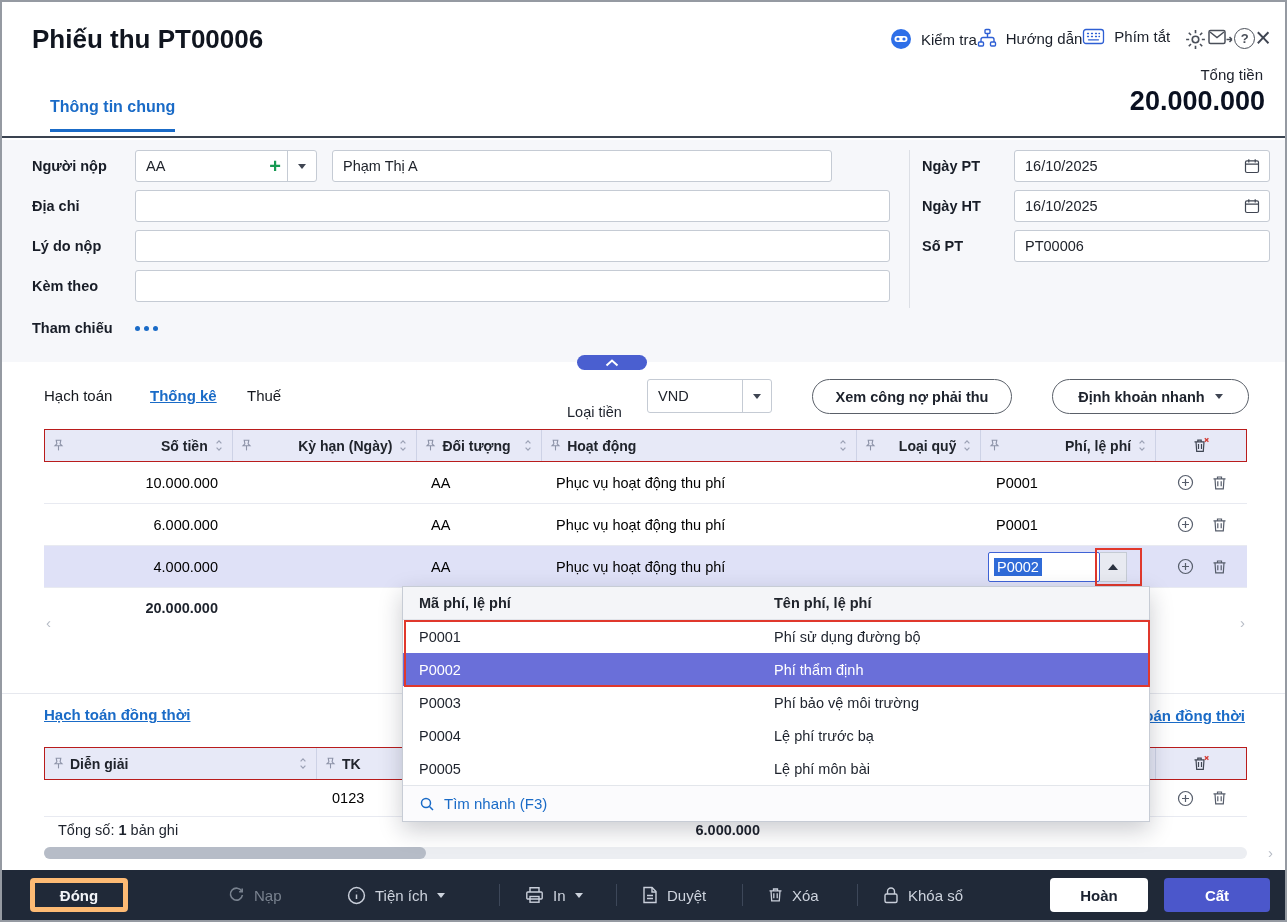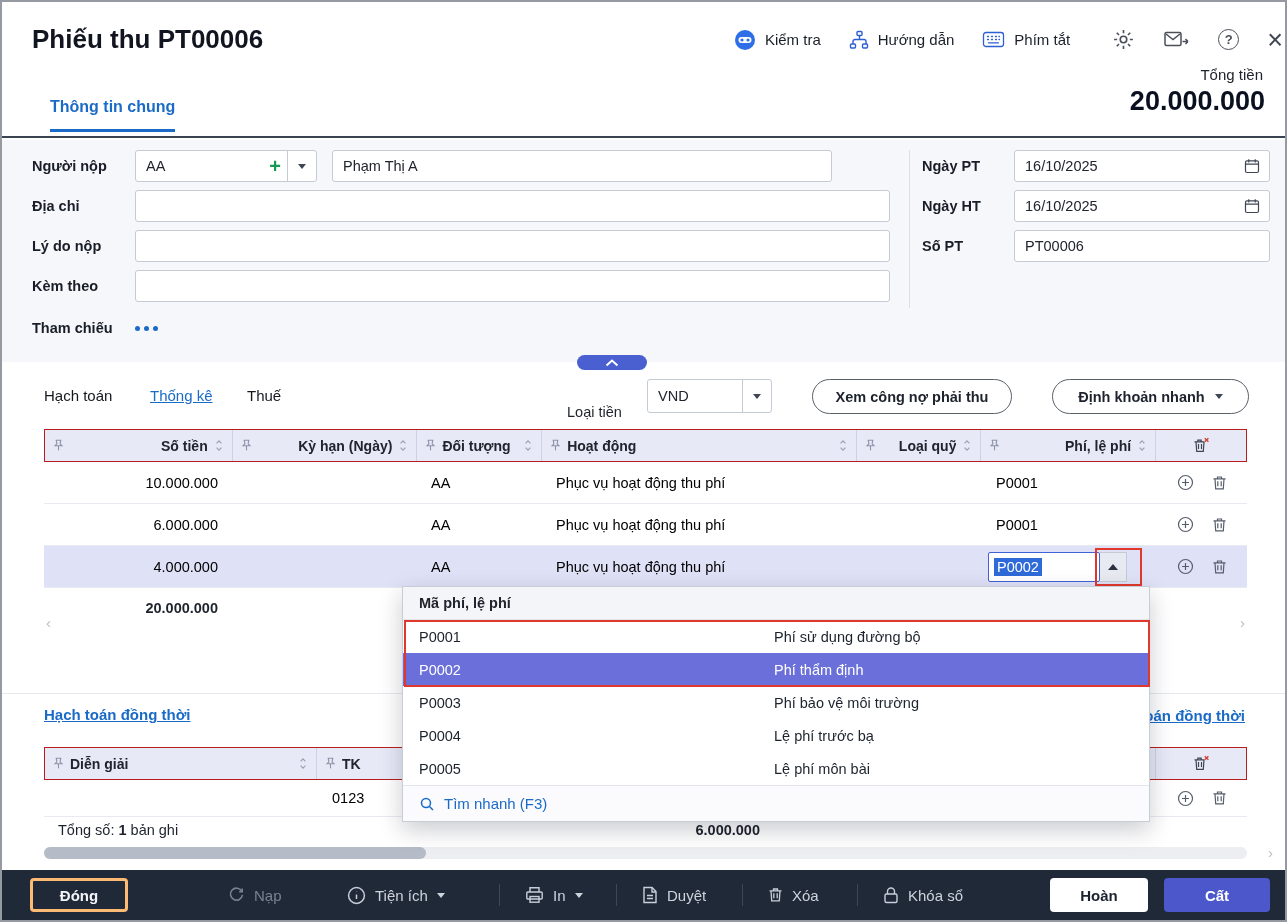--- a/index.html
+++ b/index.html
@@ -5,21 +5,21 @@
   *{box-sizing:border-box;margin:0;padding:0}
   html,body{background:#d9dbdf}
   body{font-family:"Liberation Sans","DejaVu Sans",sans-serif;}
   .win{position:relative;width:1287px;height:922px;background:#fff;border:2px solid #959aa2;overflow:hidden;color:#1d222c;font-size:14.5px}
   .abs{position:absolute}
   .nowrap{white-space:nowrap}
 
   
   .tophdr{position:absolute;left:0;right:0;top:0;height:136px;background:#fff;border-bottom:2px solid #3a4350}
   .title{position:absolute;left:30px;top:22px;font-size:26px;font-weight:700;color:#10151f}
-  .feat-row{position:absolute;right:2px;top:26px;display:flex;align-items:center;gap:28px}
+  .feat-row{position:absolute;right:14px;top:26px;display:flex;align-items:flex-start;}
   .feat{display:flex;align-items:center;gap:9px;font-size:15px;color:#1a1f29;cursor:pointer}
   .hicon{display:inline-flex;align-items:center;justify-content:center;cursor:pointer}
   .help-c{width:21px;height:21px;border:1.8px solid #4a4f59;border-radius:50%;display:flex;align-items:center;justify-content:center;font-size:13px;font-weight:700;color:#4a4f59}
   .close-x{font-size:27px;color:#3f4552;line-height:20px}
   .tot-lab{position:absolute;right:22px;top:64px;font-size:15px;color:#20242e}
   .tot-val{position:absolute;right:20px;top:84px;font-size:27px;font-weight:700;color:#0a1020}
   .main-tab{position:absolute;left:48px;top:96px;font-size:16px;font-weight:700;color:#1a6bc7;padding-bottom:13px;border-bottom:3px solid #1a6bc7}
 
   
   .formsec{position:absolute;left:0;right:0;top:138px;height:222px;background:#f6f7fa}
@@ -32,21 +32,21 @@
   .seg{width:29px;align-self:stretch;display:flex;align-items:center;justify-content:center;border-left:1px solid #c5cbd4;cursor:pointer}
   .caret{width:0;height:0;border-left:4.5px solid transparent;border-right:4.5px solid transparent;border-top:5.5px solid #3f4552}
   .caret-up{width:0;height:0;border-left:5px solid transparent;border-right:5px solid transparent;border-bottom:6px solid #2b3240}
   .dots{display:flex;gap:4px;align-items:center;height:32px;cursor:pointer}
   .dots i{width:5px;height:5px;border-radius:50%;background:#1a6bc7}
 
   .pill{position:absolute;left:575px;top:353px;width:70px;height:15px;background:#4a5fd0;border-radius:8px;display:flex;align-items:center;justify-content:center;cursor:pointer}
 
   
   .dtab{position:absolute;top:385px;font-size:15px;color:#15181e;cursor:pointer}
-  .dtab.active{color:#1a6bc7;font-weight:400;text-decoration:underline}
+  .dtab.active{color:#1a6bc7;font-weight:700;text-decoration:underline}
   .cur-lab{position:absolute;left:565px;top:402px;font-weight:400;font-size:14.5px}
   .btn-pill{position:absolute;top:377px;height:35px;border:1px solid #5a6069;border-radius:18px;background:#fff;display:flex;align-items:center;justify-content:center;gap:10px;font-size:14.5px;font-weight:700;color:#1d222c;cursor:pointer}
 
   
   .grid{position:absolute;left:42px;top:427px;width:1203px}
   .ghrow{display:flex;height:33px;background:#e7e9f7;border:1px solid #b91c1c}
   .gh{display:flex;align-items:center;gap:6px;padding:0 8px;border-right:1px solid #cdd2e6;font-weight:700;font-size:14px;color:#20242c}
   .gh:last-child{border-right:none}
   .gh .lab{flex:1;overflow:hidden;white-space:nowrap}
   .gh .lab.num{text-align:right}
@@ -84,21 +84,21 @@
   .grid2{position:absolute;left:42px;top:745px;width:1203px;z-index:1}
   .g2row{display:flex;height:37px;background:#fff;border-bottom:1px solid #e8eaf1}
   .g2c1{width:272px}.g2c2{flex:1}.g2c3{width:90px}
   .sumline{position:absolute;top:820px;font-size:14.5px;color:#1d222c}
   .hsb{position:absolute;left:42px;top:845px;width:1203px;height:12px;background:#eceef2;border-radius:6px}
   .hsb .thumb{position:absolute;left:0;top:0;width:382px;height:12px;background:#b6bcc7;border-radius:6px;cursor:pointer}
 
   
   .footer{position:absolute;left:0;right:0;bottom:0;height:50px;background:#202938}
   .fbtn{position:absolute;top:8px;height:34px;border-radius:4px;display:flex;align-items:center;justify-content:center;font-size:15px;font-weight:600;cursor:pointer}
-  .fbtn.ghost{border:3px solid #fdba74;color:#f2f4f8;background:transparent}
+  .fbtn.ghost{border:5px solid #fdba74;color:#f2f4f8;background:transparent}
   .fbtn.white{background:#fff;color:#1b2230}
   .fbtn.save{background:#4b57cb;color:#fff}
   .fitem{position:absolute;top:0;height:50px;display:flex;align-items:center;gap:9px;font-size:15px;color:#cdd3dd;cursor:pointer}
   .fitem.dis{color:#79828f;cursor:default}
   .fdiv{position:absolute;top:14px;width:1px;height:22px;background:#3d4759}
   .fcaret{width:0;height:0;border-left:4.5px solid transparent;border-right:4.5px solid transparent;border-top:5px solid #cdd3dd}
 </style>
 </head>
 <body>
 
@@ -461,20 +461,21 @@
   <div class="sumline" style="left:640px;width:118px;text-align:right;font-weight:700">6.000.000</div>
 
   <div class="hsb">
       <div class="thumb"></div>
     </div>
   <span class="edge-ch" style="left:1266px;top:842px">›</span>
 
   <div class="popup">
     <div class="pophdr">
       <div class="popc1">Mã phí, lệ phí</div>
+      <div class="popc2">Tên phí, lệ phí</div>
     </div>
     <div class="poprow">
       <div class="popc1">P0001</div>
       <div class="popc2">Phí sử dụng đường bộ</div>
     </div>
     <div class="poprow sel">
       <div class="popc1">P0002</div>
       <div class="popc2">Phí thẩm định</div>
     </div>
     <div class="poprow">

